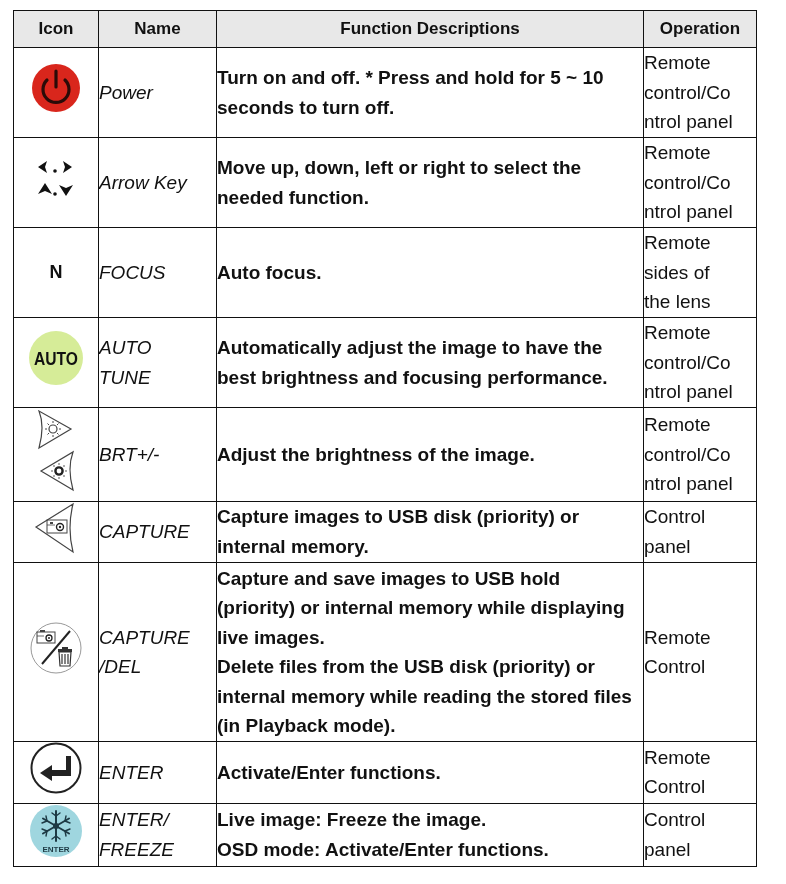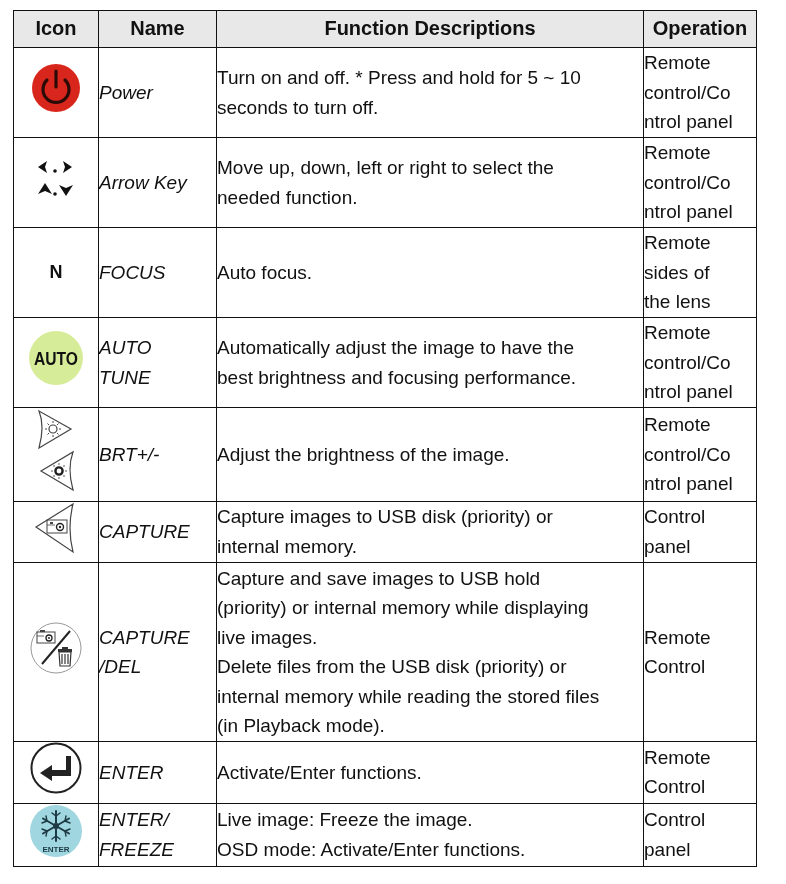--- a/index.html
+++ b/index.html
@@ -15,29 +15,29 @@
     padding: 0;
     vertical-align: middle;
     font-size: 19px;
     line-height: 29.5px;
   }
   table.functions th {
     background: #e8e8e8;
     font-weight: bold;
     text-align: center;
     height: 36px;
-    font-size: 20px;
+    font-size: 17px;
   }
   col.c-icon { width: 85px; }
   col.c-name { width: 118px; }
   col.c-desc { width: 427px; }
   col.c-op   { width: 113px; }
   td.icon-cell { text-align: center; }
   td.name-cell { padding-left: 6px; font-style: italic; }
-  td.desc-cell { padding-left: 6px; padding-right: 4px; }
+  td.desc-cell { padding-left: 6px; padding-right: 4px; font-weight: bold; }
   td.op-cell   { padding-left: 5px; margin-left: 6px; }
   .icon { display: inline-block; vertical-align: middle; }
   .line { display: block; }
   .focus-n { font-weight: bold; font-size: 18px; }
 </style>
 </head>
 <body>
 
 <table class="functions">
   <colgroup>

